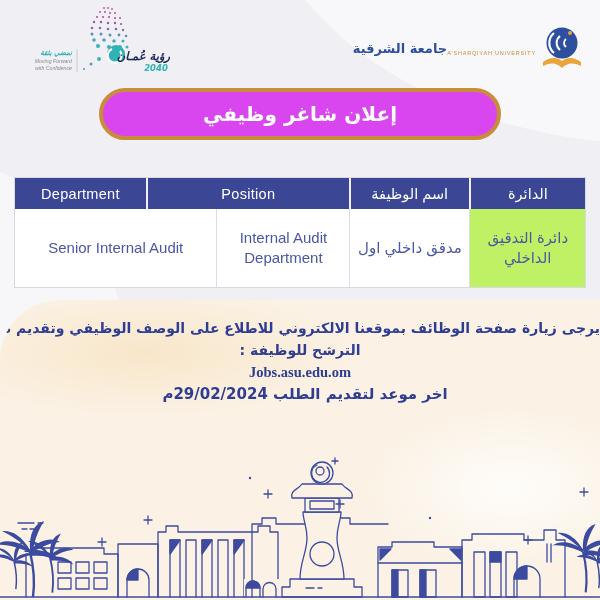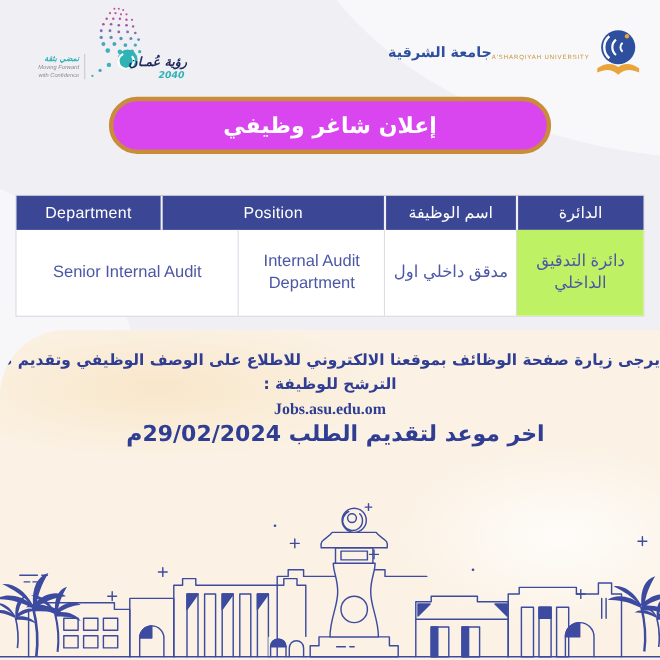--- a/index.html
+++ b/index.html
@@ -36,21 +36,21 @@
   
   .cream{position:absolute;left:0;top:300px;width:600px;height:300px;background:#fbf2e5;border-top-left-radius:60px;z-index:1;overflow:hidden;}
   .warm-glow{position:absolute;left:-70px;top:-12px;width:430px;height:130px;border-radius:50%;
      background:radial-gradient(ellipse at center,rgba(245,216,168,.45),rgba(245,216,168,0) 70%);}
   .sun-glow{position:absolute;right:-55px;top:108px;width:290px;height:160px;border-radius:50%;
      background:radial-gradient(ellipse at center,rgba(255,255,255,.8),rgba(255,255,255,0) 72%);}
   .notice{position:relative;margin-top:17px;text-align:center;color:#2f3d92;font-weight:bold;z-index:2;}
   .notice-line1{direction:rtl;font-size:14px;white-space:nowrap;line-height:22px;}
   .notice-line2{direction:rtl;font-size:14px;line-height:22px;}
   .notice-url{font-size:14.5px;line-height:22px;font-family:Liberation Serif, serif;font-weight:bold;}
-  .notice-deadline{direction:rtl;font-size:20px;line-height:23px;margin-left:10px;}
+  .notice-deadline{direction:rtl;font-size:15px;line-height:23px;margin-left:10px;}
   .skyline{position:absolute;left:0;bottom:0;width:600px;height:152px;z-index:1;}
 </style>
 </head>
 <body>
 
 <div class="page">
 
   <div class="swoosh swoosh-1"></div>
   <div class="swoosh swoosh-2"></div>
 

